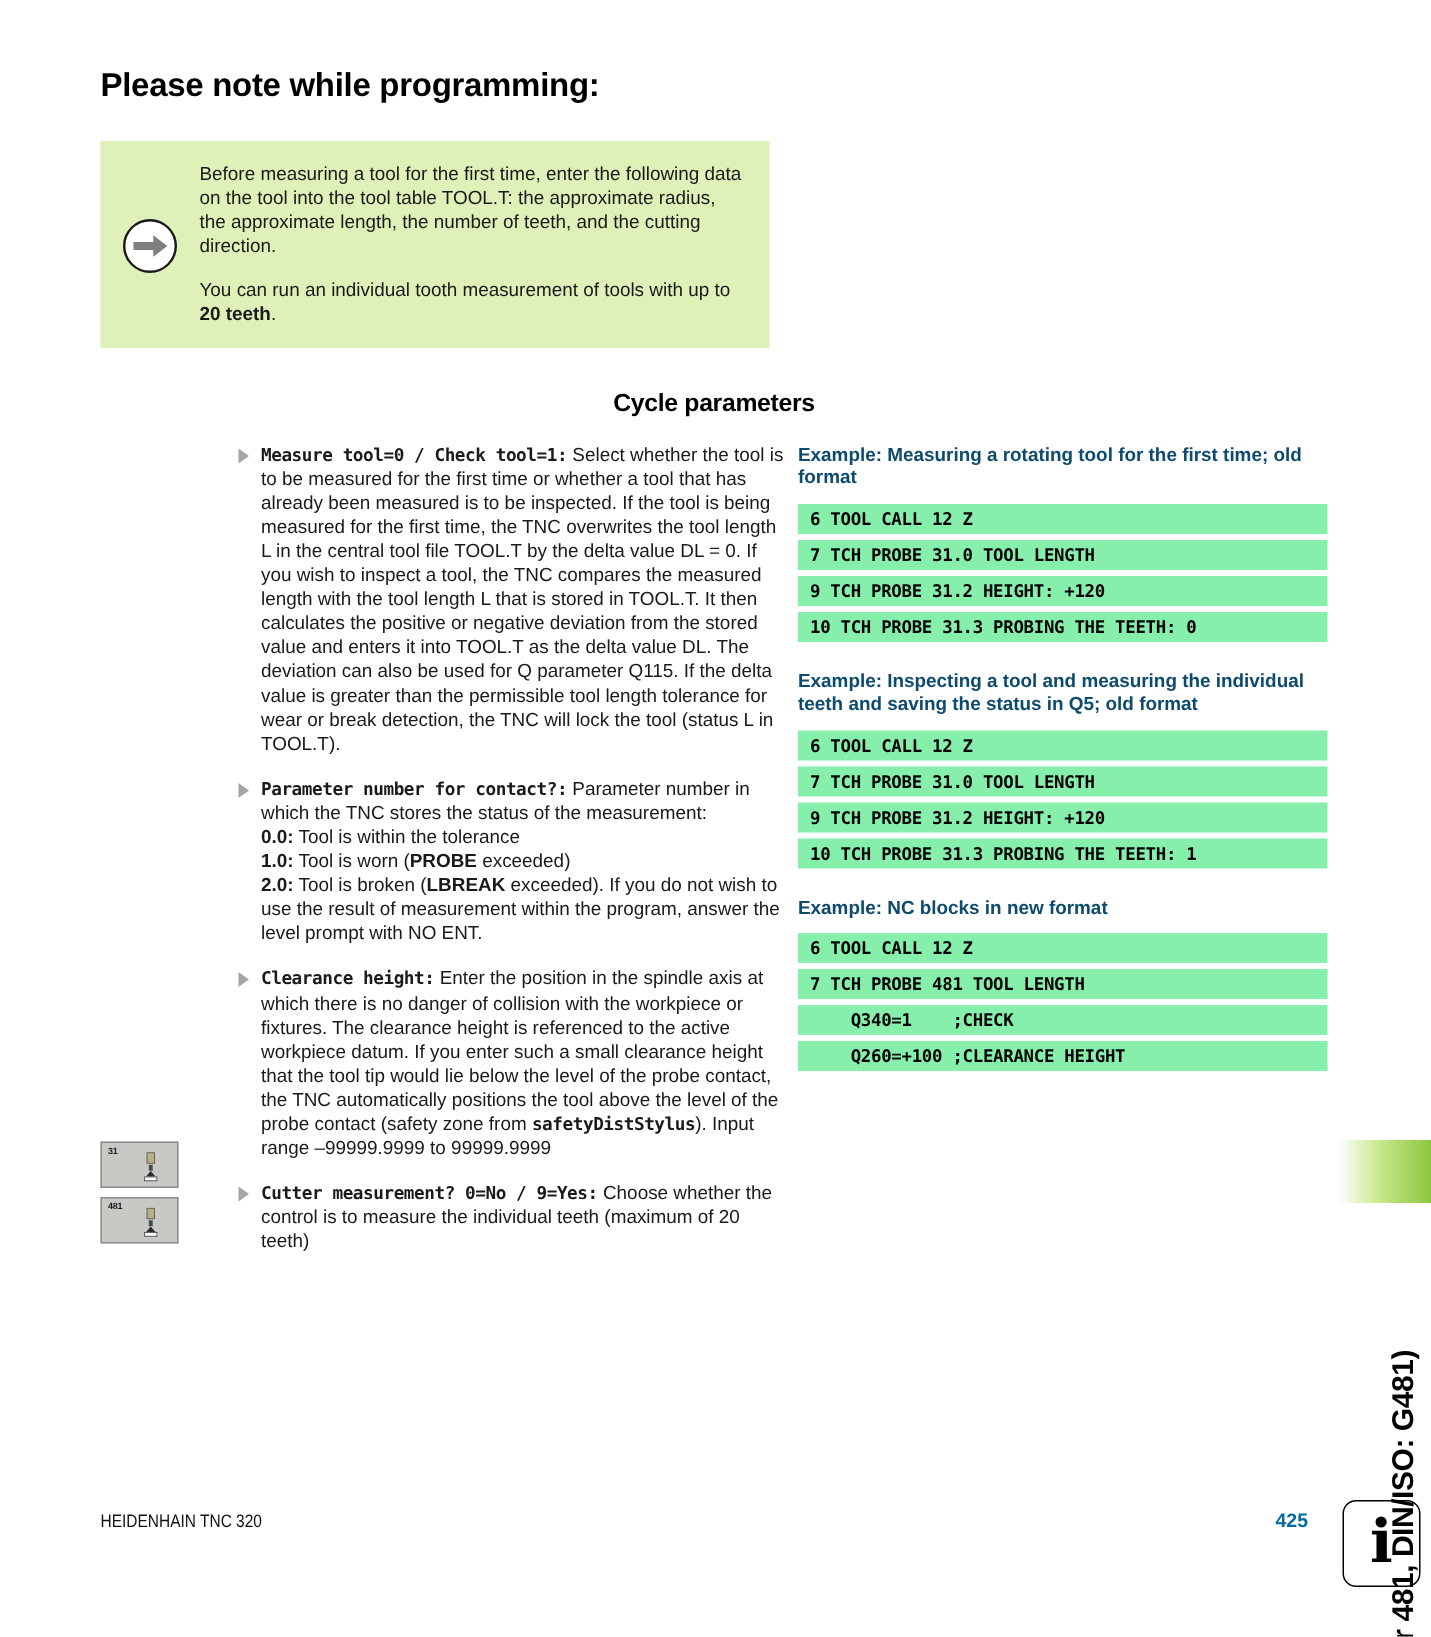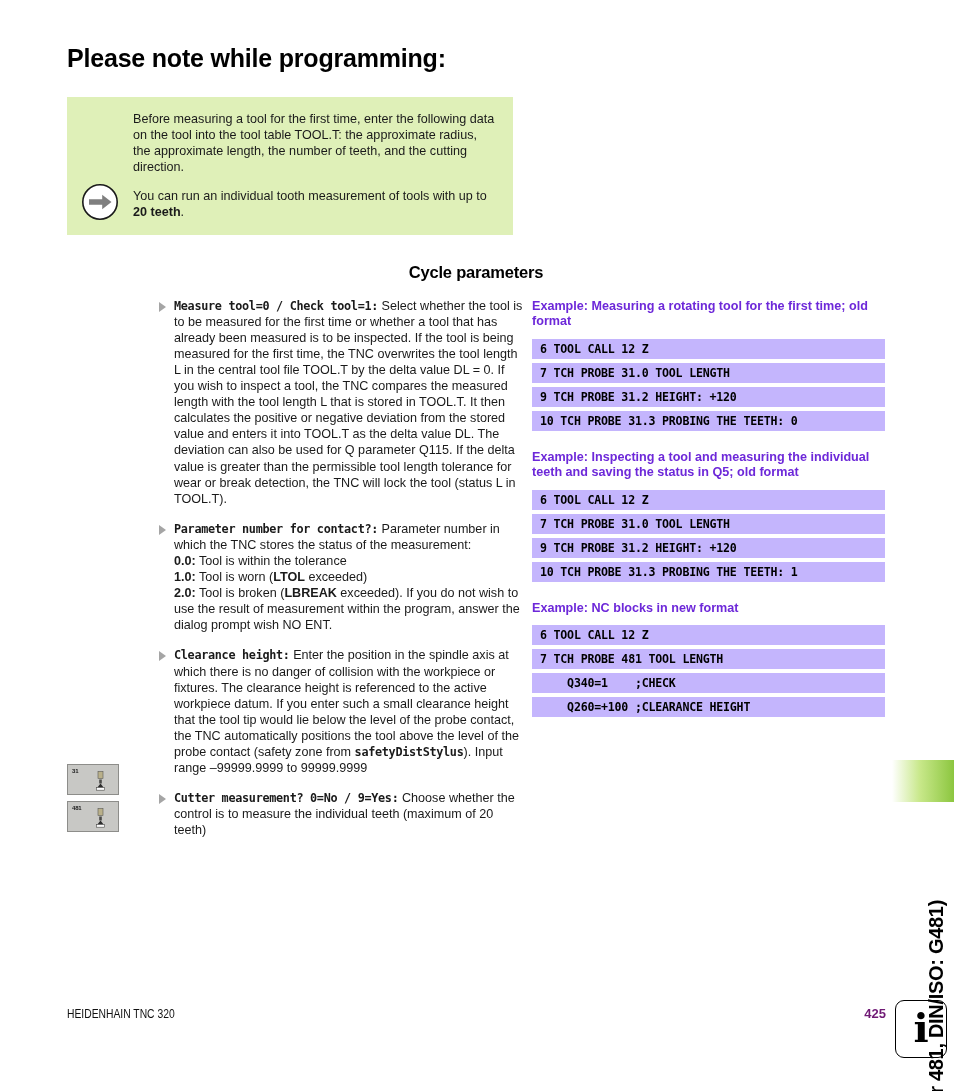--- a/index.html
+++ b/index.html
@@ -24,34 +24,34 @@
 
   
   #content {
     position: absolute;
     left: 67px;
     top: 44px;
     width: 818px;
   }
 
   .h1 {
-    font-size: 25px;
+    font-size: 22px;
     font-weight: bold;
     letter-spacing: -0.2px;
     margin: 0 0 24px 0;
   }
 
   
   .note-box {
     width: 446px;
     background: #dff0b8;
     padding: 14px 16px 14px 14px;
     box-sizing: border-box;
     display: flex;
-    align-items: flex-end;
+    align-items: center;
     gap: 14px;
     margin-bottom: 28px;
   }
   .note-icon {
     flex: 0 0 auto;
     width: 38px;
     height: 38px;
     margin-top: 2px;
   }
   .note-body {
@@ -156,27 +156,27 @@
     letter-spacing: -0.3px;
   }
   .param b { font-weight: bold; }
 
   
   .ex-title {
     font-size: 12.6px;
     font-weight: bold;
     line-height: 15.5px;
     margin: 0 0 9px 0;
-    color: #6d28d9;
+    color: #0c4a6e;
   }
   .ex-block {
     margin-bottom: 19px;
   }
   .code-line {
-    background: #c4b5fd;
+    background: #86efac;
     color: #000000;
     font-family: "DejaVu Sans Mono", "Liberation Mono", monospace;
     font-weight: bold;
     font-size: 11.6px;
     letter-spacing: -0.2px;
     height: 20px;
     line-height: 20px;
     padding-left: 8px;
     margin-bottom: 4px;
     white-space: pre;
@@ -227,25 +227,25 @@
     left: 0;
     top: 7px;
     font-size: 12px;
     letter-spacing: 0px;
     transform: scaleX(0.86);
     transform-origin: left center;
     color: #111;
   }
   #page-number {
     position: absolute;
-    right: 68px;
+    right: 82px;
     top: 6px;
     font-size: 13px;
     font-weight: bold;
-    color: #701a75;
+    color: #0369a1;
   }
   #info-badge {
     position: absolute;
     right: 7px;
     top: 0px;
     width: 52px;
     height: 58px;
     border: 1.6px solid #000;
     border-radius: 9px;
     box-sizing: border-box;
@@ -313,22 +313,22 @@
 
         <div class="param-list">
 
           <div class="param">
             <span class="tri"></span><span class="mono">Measure tool=0 / Check tool=1:</span><span> Select whether the tool is to be measured for the first time or whether a tool that has already been measured is to be inspected. If the tool is being measured for the first time, the TNC overwrites the tool length L in the central tool file TOOL.T by the delta value DL = 0. If you wish to inspect a tool, the TNC compares the measured length with the tool length L that is stored in TOOL.T. It then calculates the positive or negative deviation from the stored value and enters it into TOOL.T as the delta value DL. The deviation can also be used for Q parameter Q115. If the delta value is greater than the permissible tool length tolerance for wear or break detection, the TNC will lock the tool (status L in TOOL.T).</span>
           </div>
 
           <div class="param">
             <span class="tri"></span><span class="mono">Parameter number for contact?:</span><span> Parameter number in which the TNC stores the status of the measurement:</span><br>
             <b>0.0:</b><span> Tool is within the tolerance</span><br>
-            <b>1.0:</b><span> Tool is worn (</span><b>LTOL</b><span> exceeded)</span><br>
-            <b>2.0:</b><span> Tool is broken (</span><b>LBREAK</b><span> exceeded). If you do not wish to use the result of measurement within the program, answer the dialog prompt wish NO ENT.</span>
+            <b>1.0:</b><span> Tool is worn (</span><b>PROBE</b><span> exceeded)</span><br>
+            <b>2.0:</b><span> Tool is broken (</span><b>LBREAK</b><span> exceeded). If you do not wish to use the result of measurement within the program, answer the level prompt with NO ENT.</span>
           </div>
 
           <div class="param">
             <span class="tri"></span><span class="mono">Clearance height:</span><span> Enter the position in the spindle axis at which there is no danger of collision with the workpiece or fixtures. The clearance height is referenced to the active workpiece datum. If you enter such a small clearance height that the tool tip would lie below the level of the probe contact, the TNC automatically positions the tool above the level of the probe contact (safety zone from </span><span class="mono">safetyDistStylus</span><span>). Input range –99999.9999 to 99999.9999</span>
           </div>
 
           <div class="param">
             <span class="tri"></span><span class="mono">Cutter measurement? 0=No / 9=Yes:</span><span> Choose whether the control is to measure the individual teeth (maximum of 20 teeth)</span>
           </div>
 

